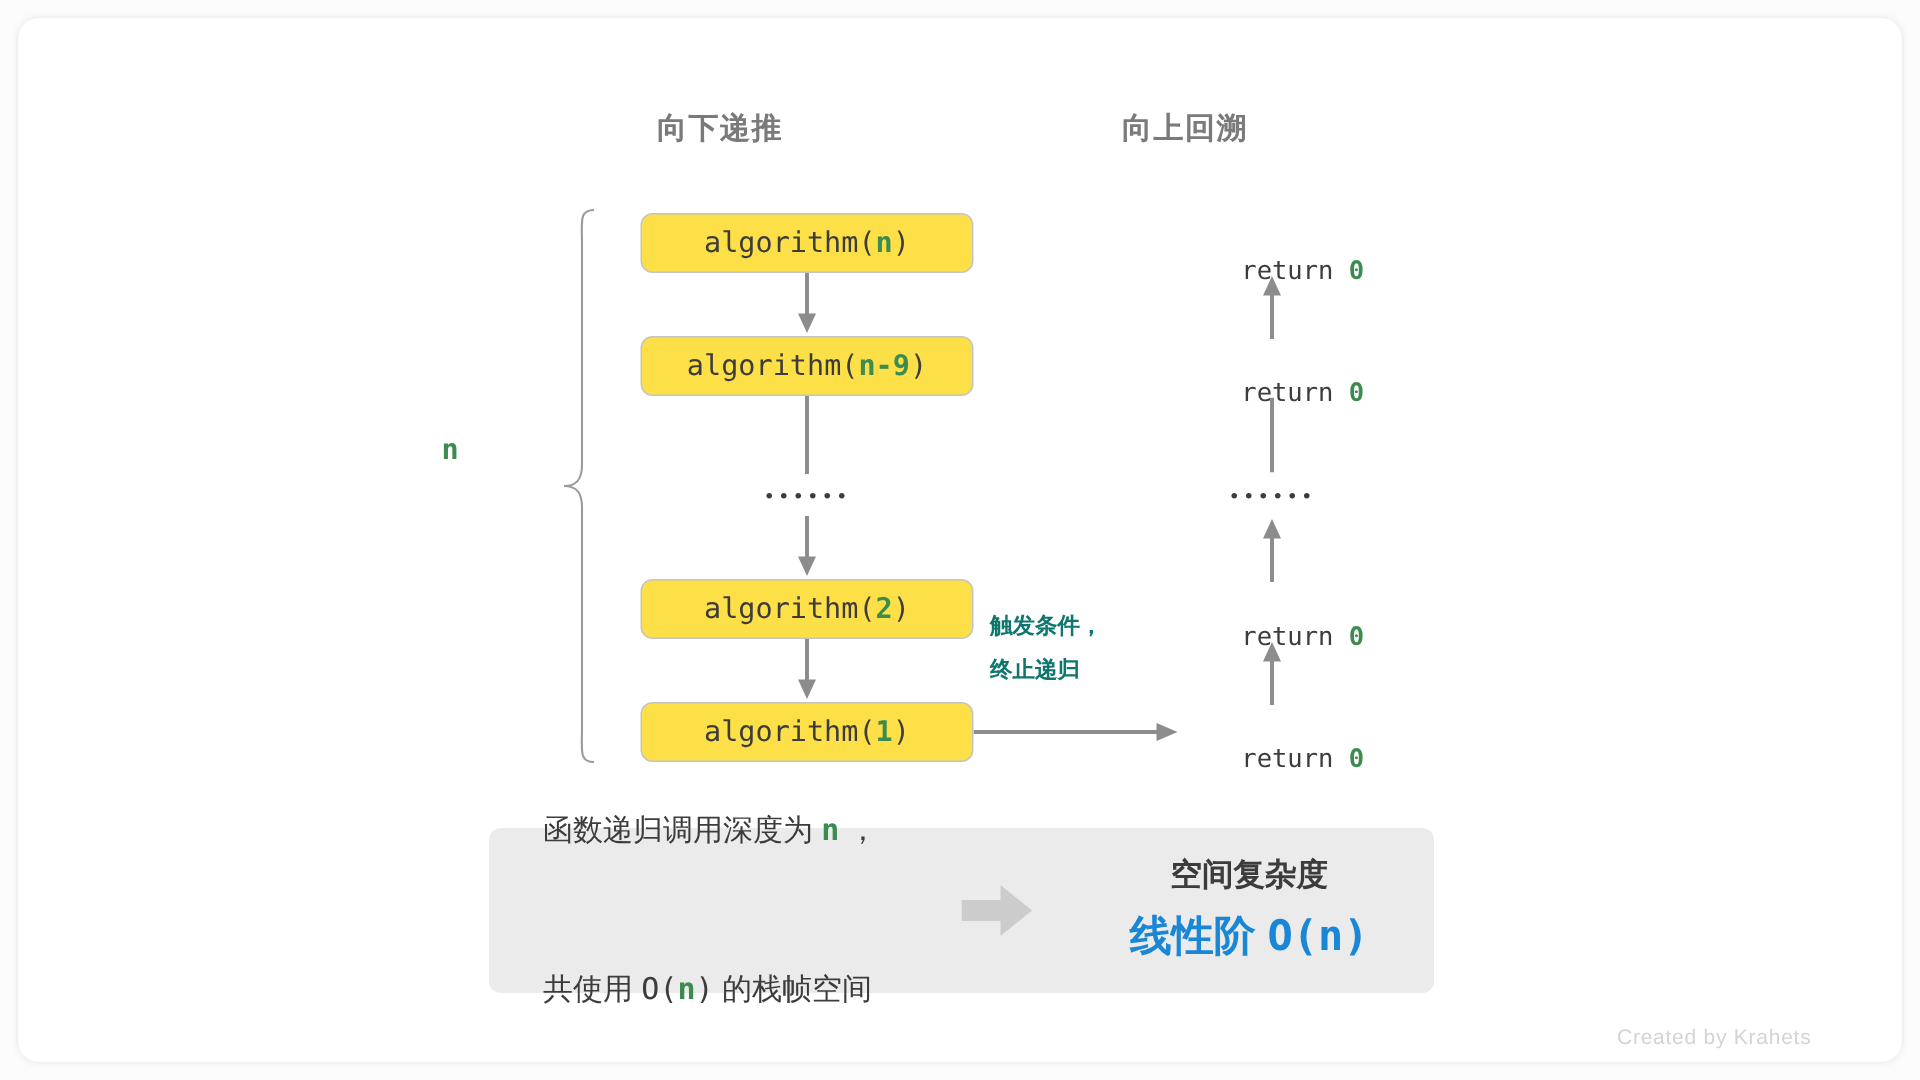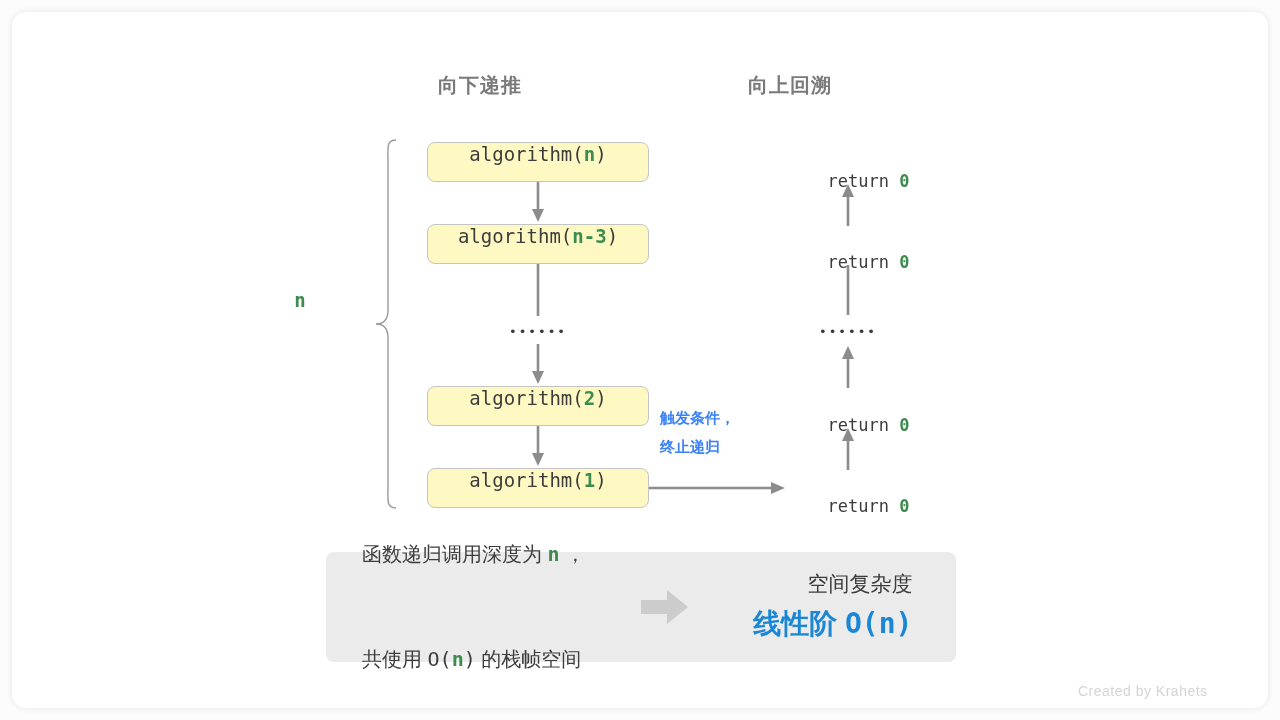--- a/index.html
+++ b/index.html
@@ -36,24 +36,25 @@
     letter-spacing: 1px;
     text-align: left;
     white-space: nowrap;
   }
 
   
   .call-box {
     box-sizing: border-box;
     width: 222px;
     height: 40px;
-    background: #fef9c3;
+    background: #fde047;
     border: 1px solid #c4c4c4;
     border-radius: 8px;
     display: flex;
+    align-items: center;
     justify-content: center;
     font-family: "DejaVu Sans Mono", "Liberation Mono", monospace;
     font-size: 19px;
     color: #3c3c3c;
     white-space: pre;
   }
   .call-box .arg {
     color: #3c8c50;
     font-weight: bold;
   }
@@ -97,21 +98,21 @@
     color: #3c8c50;
     font-weight: bold;
     font-family: "DejaVu Sans Mono", "Liberation Mono", monospace;
     font-size: 19px;
   }
 
   
   .trigger-note {
     font-size: 15px;
     font-weight: bold;
-    color: #3b82f6;
+    color: #0f766e;
     line-height: 1.9;
     white-space: nowrap;
   }
 
   
   #summary {
     box-sizing: border-box;
     background: #ebebeb;
     border-radius: 8px;
     display: flex;
@@ -130,24 +131,23 @@
     font-weight: bold;
     font-family: "DejaVu Sans Mono", "Liberation Mono", monospace;
   }
   .sum-left .mono {
     font-family: "DejaVu Sans Mono", "Liberation Mono", monospace;
   }
   .sum-arrow { margin: 0 26px 0 18px; }
   .sum-right { text-align: center; line-height: 1.65; }
   .sum-right .title {
     font-size: 21px;
-    font-weight: normal;
-    color: #3c3c3c;
-    white-space: nowrap;
-    text-align: right;
+    font-weight: bold;
+    color: #3c3c3c;
+    white-space: nowrap;
   }
   .sum-right .value {
     font-size: 28px;
     font-weight: bold;
     color: #1a87d6;
     white-space: nowrap;
   }
   .sum-right .value .mono {
     font-family: "DejaVu Sans Mono", "Liberation Mono", monospace;
   }
@@ -176,21 +176,21 @@
 
   <svg class="abs" style="left:360px; top:126px;" width="30" height="372" viewBox="0 0 30 372">
     <path d="M24 2 C14 2, 16 10, 16 24 L16 172 C16 182, 12 186, 4 186 C12 186, 16 190, 16 200 L16 348 C16 362, 14 370, 24 370" fill="none" stroke="#9a9a9a" stroke-width="1.4"></path>
   </svg>
 
   <div class="abs call-box" style="left:415px; top:130px;">
     <span>algorithm(</span><span class="arg">n</span><span>)</span>
   </div>
 
   <div class="abs call-box" style="left:415px; top:212px;">
-    <span>algorithm(</span><span class="arg">n-3</span><span>)</span>
+    <span>algorithm(</span><span class="arg">n-9</span><span>)</span>
   </div>
 
   <div class="abs call-box" style="left:415px; top:374px;">
     <span>algorithm(</span><span class="arg">2</span><span>)</span>
   </div>
 
   <div class="abs call-box" style="left:415px; top:456px;">
     <span>algorithm(</span><span class="arg">1</span><span>)</span>
   </div>
 

